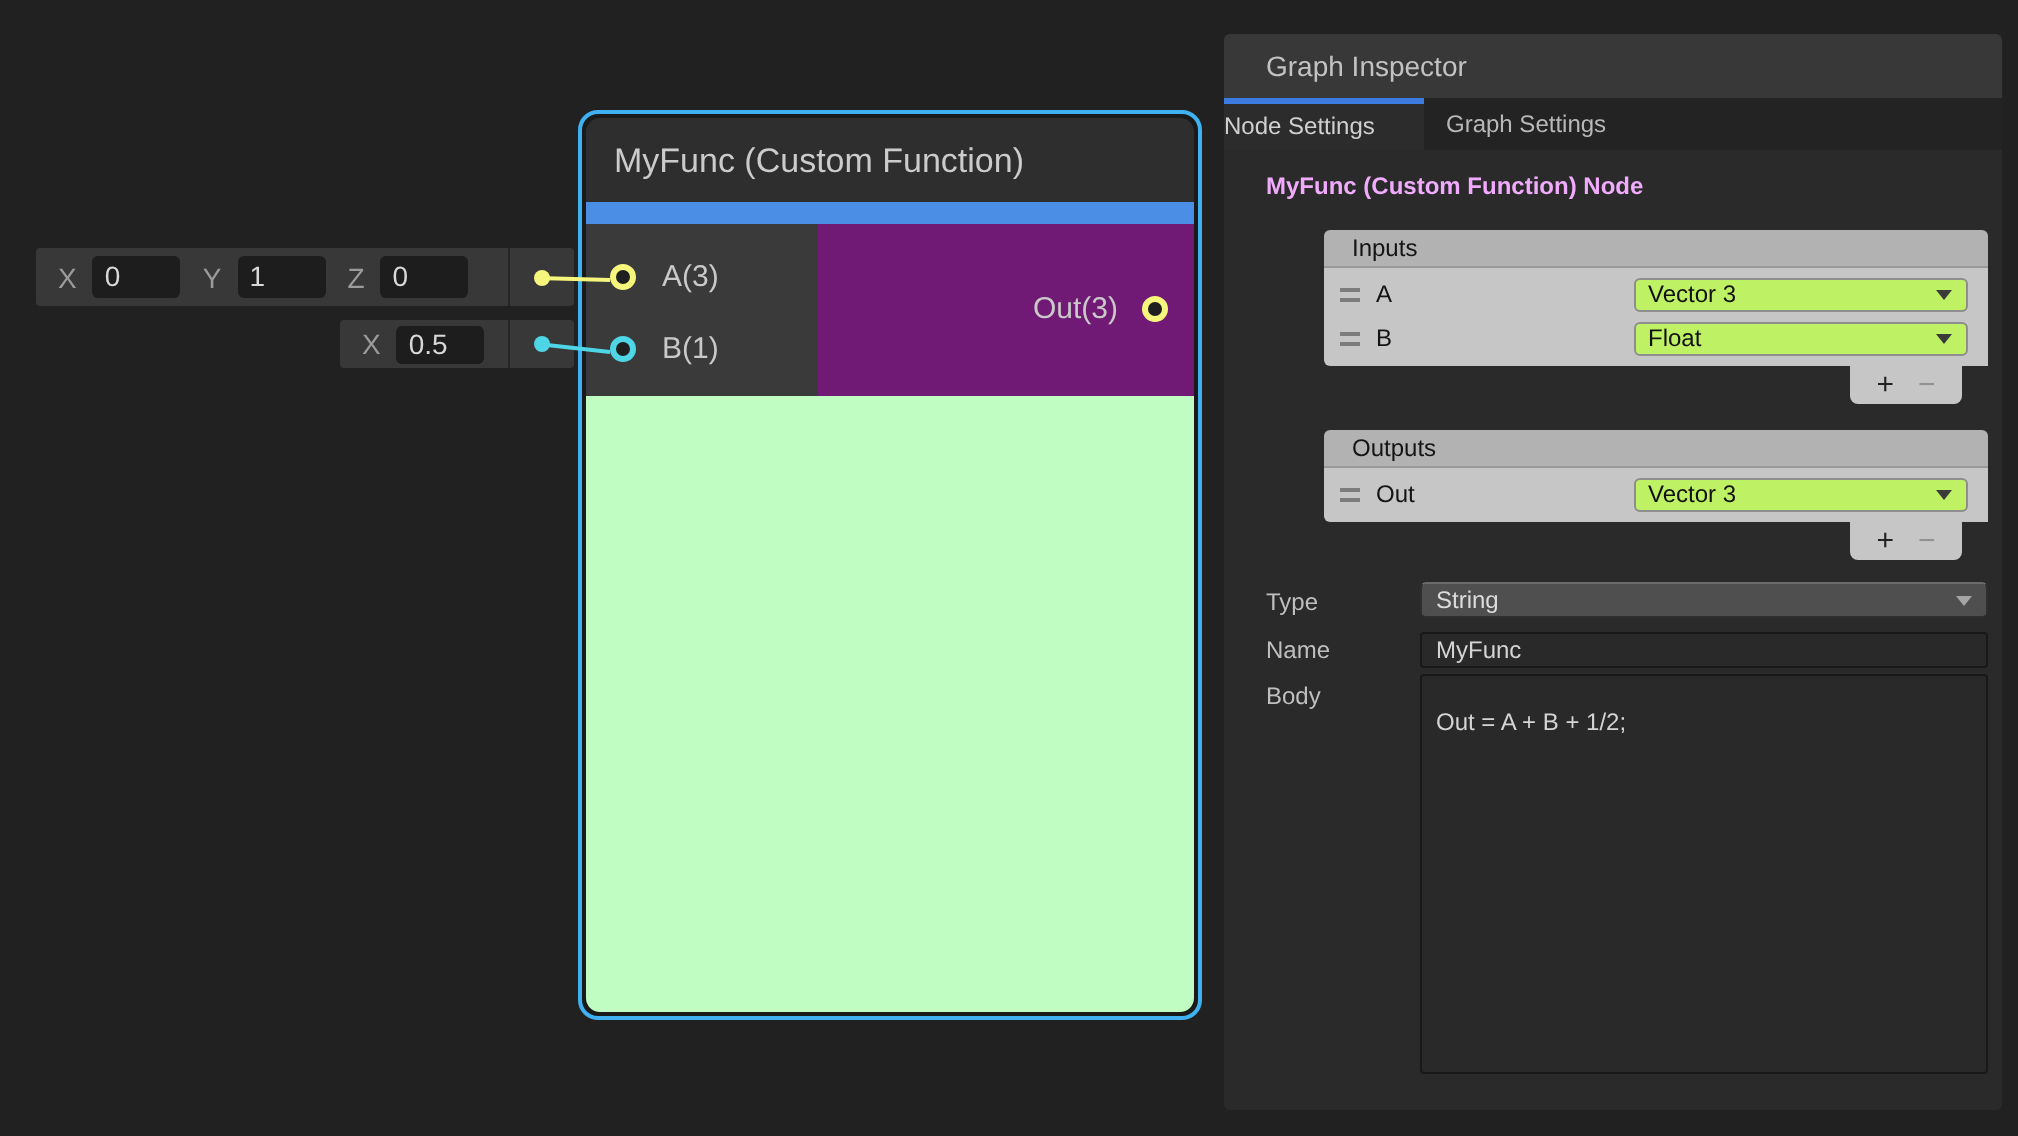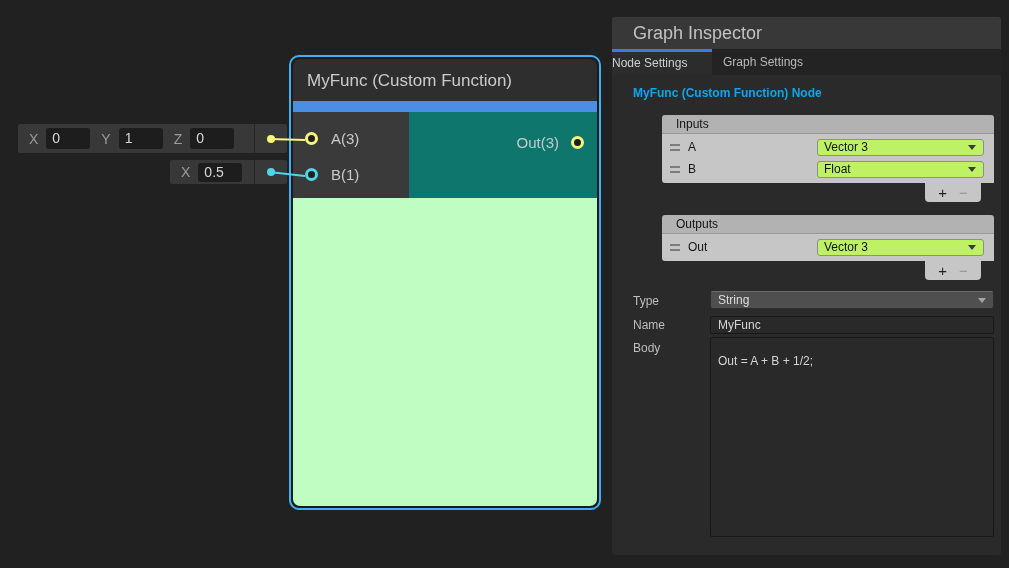--- a/index.html
+++ b/index.html
@@ -25,41 +25,41 @@
 
   
   .node { position:absolute; left:289px; top:55px; width:312px; height:455px; z-index:2;
           background:#1a1a1a; border:2px solid #3fb1f0; border-radius:10px; padding:2px;
           display:flex; flex-direction:column; }
   .node-title { height:42px; background:#2e2e2e; border-radius:7px 7px 0 0;
                 color:#cbcbcb; font-size:17px; line-height:44px; padding-left:14px; }
   .node-accent { height:11px; background:#4a8ee5; }
   .node-ports { height:86px; display:flex; }
   .ports-in { width:116px; background:#3a3a3a; padding-top:8px; }
-  .ports-out { flex:1; background:#0f766e; padding-top:12px; }
+  .ports-out { flex:1; background:#701a75; padding-top:24px; }
   .port-row { height:36px; display:flex; align-items:center; }
   .ports-out .port-row { justify-content:flex-end; padding-right:13px; }
   .port-ring { width:7px; height:7px; border-radius:50%; background:#1f1f1f; }
   .ring-yellow { border:3px solid #f6f67c; width:13px; height:13px; }
   .ring-cyan { border:3px solid #4fd6e6; width:13px; height:13px; }
   .ports-in .port-ring { margin-left:12px; }
   .port-label { color:#c9c9c9; font-size:15px; margin-left:13px; }
   .ports-out .port-label { margin:0 12px 0 0; }
   .node-preview { flex:1; background:#c0fdc2; border-radius:0 0 7px 7px; }
 
   
   .inspector { position:absolute; left:612px; top:17px; width:389px; height:538px;
                background:#2a2a2b; font-size:12px; border-radius:3px; }
-  .insp-title { height:32px; background:#383838; color:#c2c2c2; font-size:18px;
+  .insp-title { height:32px; background:#383838; color:#c2c2c2; font-size:14px;
                 line-height:32px; padding-left:21px; border-radius:3px 3px 0 0; }
   .insp-tabs { height:26px; background:#232324; display:flex; }
   .tab-active { width:100px; background:#2c2c2d; border-top:3px solid #3c7ce0;
                 color:#d0d0d0; text-align:left; line-height:22px; }
   .tab-inactive { padding:0 14px 0 11px; color:#b8b8b8; line-height:26px; }
-  .insp-heading { margin:11px 0 0 21px; font-weight:bold; color:#0ea5e9; }
+  .insp-heading { margin:11px 0 0 21px; font-weight:bold; color:#f0abfc; }
 
   .list-section { position:absolute; left:13px; width:369px;padding-left:37px; }
   .sec-inputs { top:98px; }
   .sec-outputs { top:198px; }
   .sec-header { height:19px; background:#b2b2b2; border-bottom:1px solid #999999;
                 color:#141414; line-height:19px; padding-left:14px; border-radius:3px 3px 0 0; }
   .sec-rows { background:#c6c6c6; padding:2px 0 3px 0; border-radius:0 0 0 3px; }
   .sec-row { height:22px; display:flex; align-items:center; position:relative; }
   .drag-handle { width:10px; height:7px; margin-left:8px;
                  border-top:2px solid #7c7c7c; border-bottom:2px solid #7c7c7c; }

